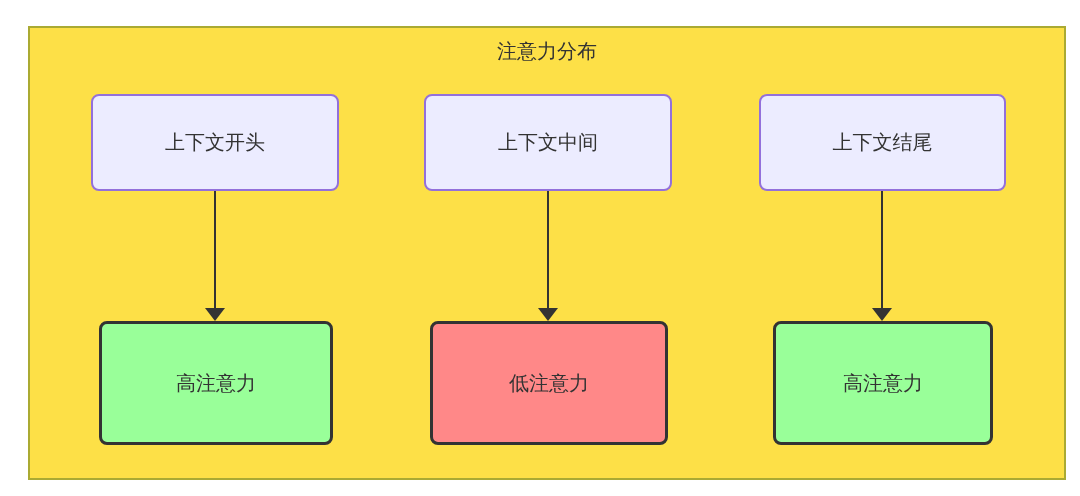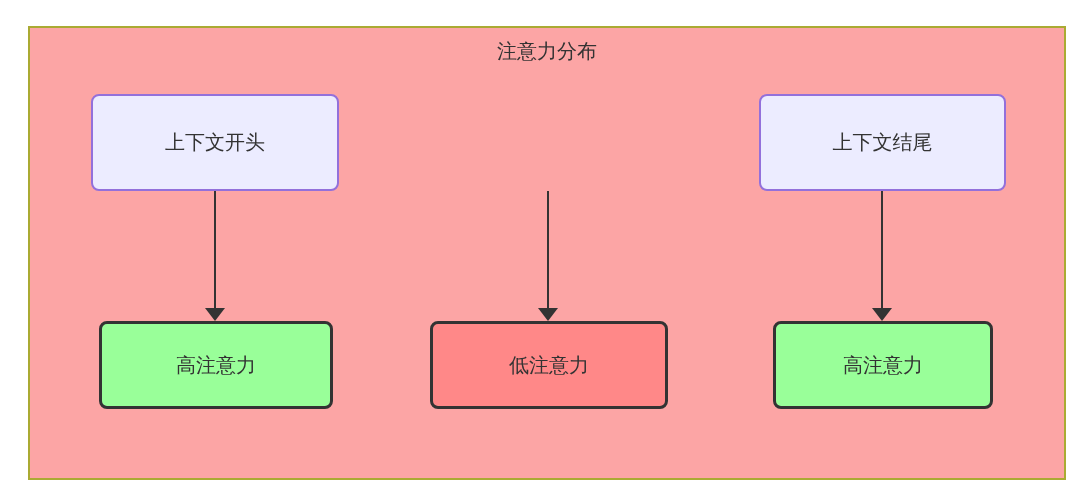--- a/index.html
+++ b/index.html
@@ -14,21 +14,21 @@
     height: 496px;
     background: #ffffff;
     overflow: hidden;
   }
   .subgraph {
     position: absolute;
     left: 28px;
     top: 26px;
     width: 1038px;
     height: 454px;
-    background: #fca5a5;
+    background: #fde047;
     border: 2px solid #aaaa33;
     box-sizing: border-box;
   }
   .diagram-title {
     position: absolute;
     top: 10px;
     left: 0;
     width: 100%;
     text-align: center;
     font-size: 20px;
@@ -47,21 +47,21 @@
     border-radius: 8px;
   }
   .source-node {
     top: 66px;
     height: 97px;
     background: #ececff;
     border: 2px solid #9370db;
   }
   .result-node {
     top: 293px;
-    height: 88px;
+    height: 124px;
     border: 3px solid #333333;
   }
   .level-high { background: #99ff99; }
   .level-low  { background: #ff8888; }
 
   .src-1 { left: 61px;  width: 248px; }
   .src-2 { left: 394px; width: 248px; }
   .src-3 { left: 729px; width: 247px; }
 
   .res-1 { left: 69px;  width: 234px; }
@@ -105,20 +105,23 @@
       <span>上下文开头</span>
     </div>
     <div class="arrow arrow-1">
       <div class="arrow-line"></div>
       <div class="arrow-head"></div>
     </div>
     <div class="node result-node level-high res-1">
       <span>高注意力</span>
     </div>
 
+    <div class="node source-node src-2">
+      <span>上下文中间</span>
+    </div>
     <div class="arrow arrow-2">
       <div class="arrow-line"></div>
       <div class="arrow-head"></div>
     </div>
     <div class="node source-node src-3">
       <span>上下文结尾</span>
     </div>
 
     <div class="node result-node level-low res-2">
       <span>低注意力</span>

